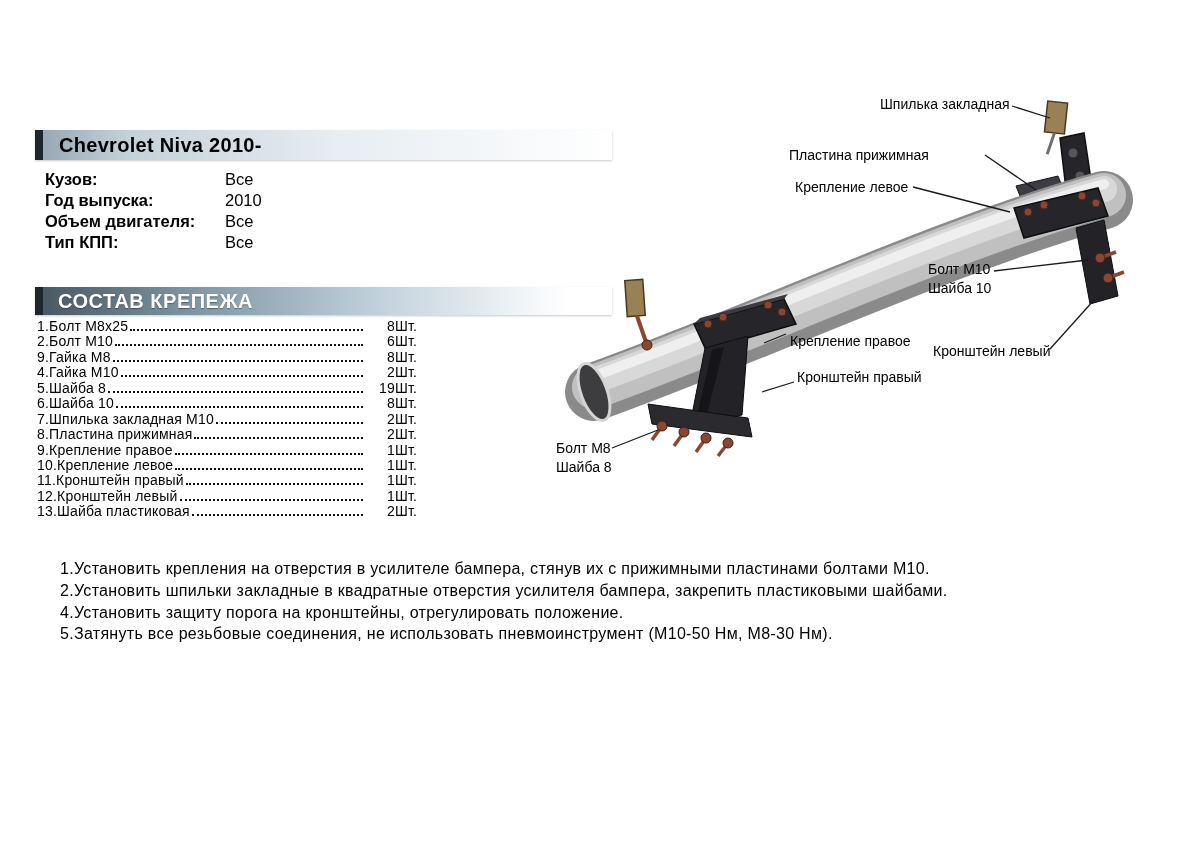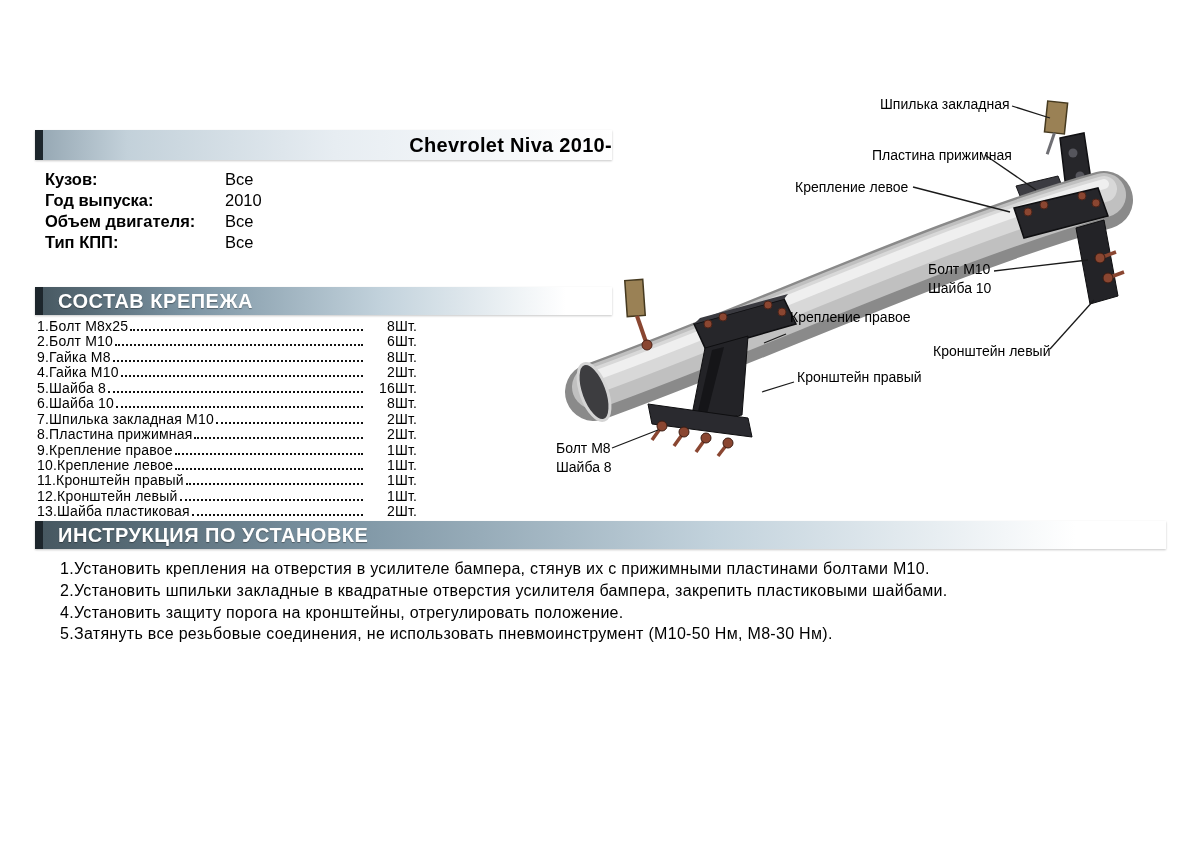--- a/index.html
+++ b/index.html
@@ -6,21 +6,21 @@
   html,body { background:#ffffff; }
   body { font-family:"Liberation Sans", sans-serif; color:#000; }
   .page { position:relative; width:1200px; height:848px; background:#fff; overflow:hidden; }
 
   
   .bar { position:absolute; left:35px; display:flex; align-items:center;
          box-shadow:0 1px 2px rgba(0,0,0,.22); }
   .bar::before { content:""; position:absolute; left:0; top:0; bottom:0; width:8px;
                  background:var(--bar-dark,#1d262c); }
   .title-bar { top:130px; width:577px; height:30px;
-    background:linear-gradient(90deg,#93a5b1 0%,#c3d1da 16%,#e7edf2 52%,#ffffff 100%);justify-content:flex-end; }
+    background:linear-gradient(90deg,#93a5b1 0%,#c3d1da 16%,#e7edf2 52%,#ffffff 100%); }
   .title-text { font-size:20px; font-weight:bold; letter-spacing:.3px; padding-left:24px; }
   .section-bar { height:28px;
     background:linear-gradient(90deg,var(--accent-steel,#45565f) 0%,#7b93a2 26%,#c2d2dc 60%,#ffffff 92%);text-align:right; }
   .section-title { font-size:20px; font-weight:bold; color:#fff; letter-spacing:.5px;
     padding-left:23px; text-shadow:0 1px 1px rgba(0,0,0,.35); }
   #parts-bar { top:287px; width:577px; }
   #instr-bar { top:521px; width:1131px; }
 
   
   .specs { position:absolute; left:45px; top:169px; width:590px; }
@@ -100,21 +100,21 @@
       </div>
     <div class="part-row">
         <span class="part-name">4.Гайка М10</span>
         <span class="leader"></span>
         <span class="part-qty">2</span>
         <span class="part-unit">Шт.</span>
       </div>
     <div class="part-row">
         <span class="part-name">5.Шайба 8</span>
         <span class="leader"></span>
-        <span class="part-qty">16</span>
+        <span class="part-qty">19</span>
         <span class="part-unit">Шт.</span>
       </div>
     <div class="part-row">
         <span class="part-name">6.Шайба 10</span>
         <span class="leader"></span>
         <span class="part-qty">8</span>
         <span class="part-unit">Шт.</span>
       </div>
     <div class="part-row">
         <span class="part-name">7.Шпилька закладная М10</span>
@@ -153,23 +153,20 @@
         <span class="part-unit">Шт.</span>
       </div>
     <div class="part-row">
         <span class="part-name">13.Шайба пластиковая</span>
         <span class="leader"></span>
         <span class="part-qty">2</span>
         <span class="part-unit">Шт.</span>
       </div>
   </div>
 
-  <div class="bar section-bar" id="instr-bar">
-    <span class="section-title">ИНСТРУКЦИЯ ПО УСТАНОВКЕ</span>
-  </div>
 
   <div class="instructions">
     <div class="instr-step">1.Установить крепления на отверстия в усилителе бампера, стянув их с прижимными пластинами болтами М10.</div>
     <div class="instr-step">2.Установить шпильки закладные в квадратные отверстия усилителя бампера, закрепить пластиковыми шайбами.</div>
     <div class="instr-step">4.Установить защиту порога на кронштейны, отрегулировать положение.</div>
     <div class="instr-step">5.Затянуть все резьбовые соединения, не использовать пневмоинструмент (М10-50 Нм, М8-30 Нм).</div>
   </div>
 
   <svg class="diagram-svg" viewBox="0 0 1200 848">
 
@@ -243,23 +240,23 @@
       <line x1="913" y1="187" x2="1010" y2="212"></line>
       <line x1="994" y1="271" x2="1088" y2="260"></line>
       <line x1="786" y1="334" x2="764" y2="343"></line>
       <line x1="1050" y1="349" x2="1094" y2="300"></line>
       <line x1="794" y1="382" x2="762" y2="392"></line>
       <line x1="612" y1="448" x2="658" y2="430"></line>
     </g>
   </svg>
 
   <div class="dlabel" style="left:880px; top:96px">Шпилька закладная</div>
-  <div class="dlabel" style="left:872px; top:147px">Пластина прижимная</div>
+  <div class="dlabel" style="left:789px; top:147px">Пластина прижимная</div>
   <div class="dlabel" style="left:795px; top:179px">Крепление левое</div>
   <div class="dlabel" style="left:928px; top:261px">Болт М10</div>
   <div class="dlabel" style="left:928px; top:280px">Шайба 10</div>
-  <div class="dlabel" style="left:790px; top:309px">Крепление правое</div>
+  <div class="dlabel" style="left:790px; top:333px">Крепление правое</div>
   <div class="dlabel" style="left:933px; top:343px">Кронштейн левый</div>
   <div class="dlabel" style="left:797px; top:369px">Кронштейн правый</div>
   <div class="dlabel" style="left:556px; top:440px">Болт М8</div>
   <div class="dlabel" style="left:556px; top:459px">Шайба 8</div>
 
 </div>
 
 </body></html>

